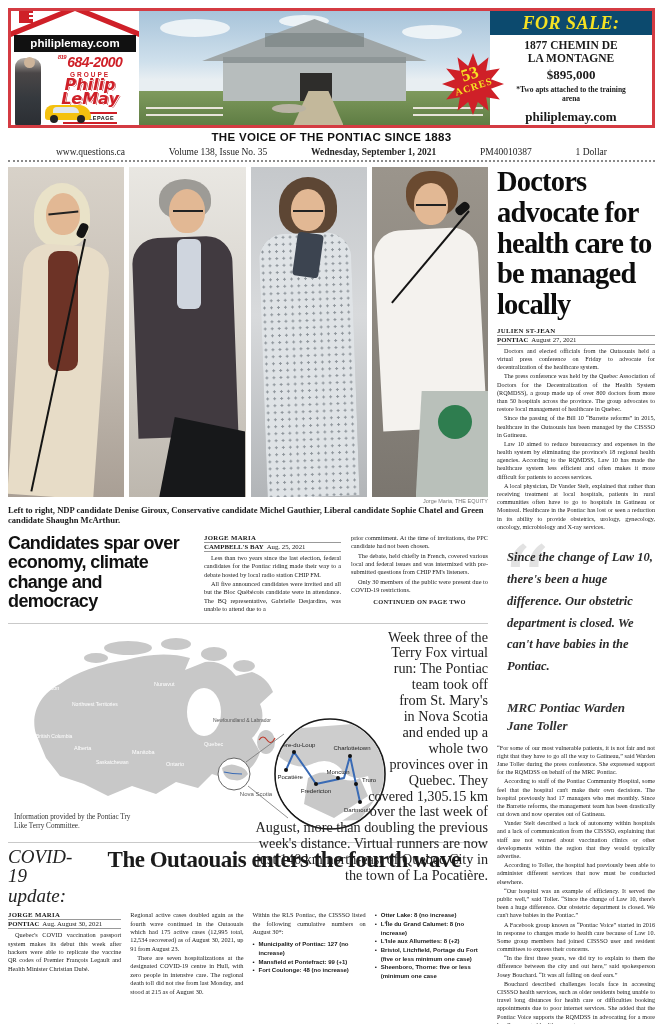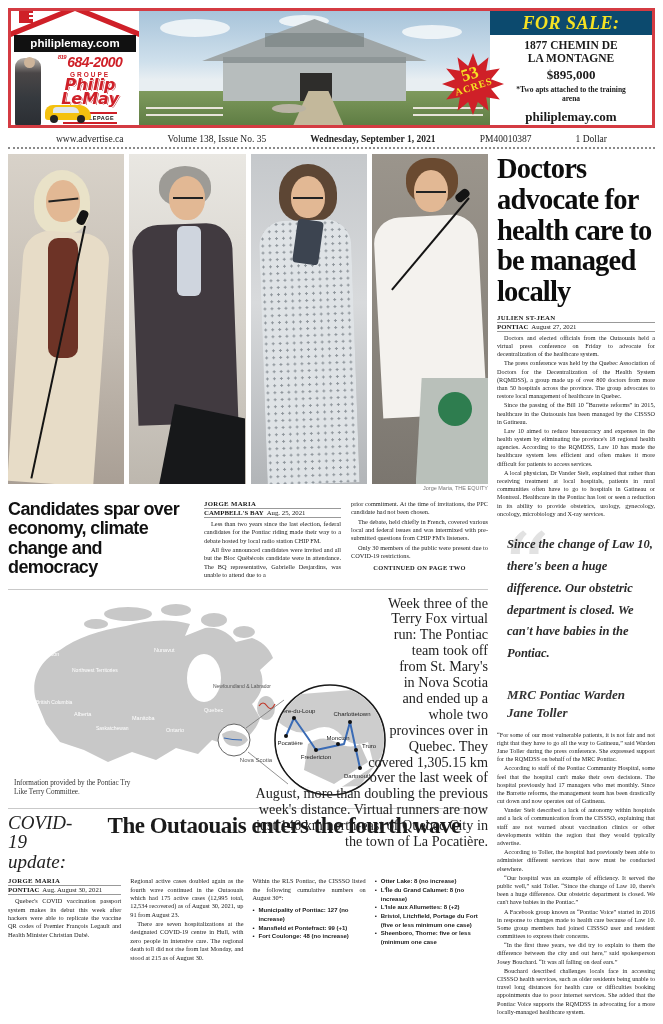--- a/index.html
+++ b/index.html
@@ -188,23 +188,24 @@
 
     <div class="starburst">
       <div class="burst-rot">
         <div class="acres-n">53</div>
         <div class="acres-w">ACRES</div>
       </div>
     </div>
   </div>
 
   <div class="masthead">
+    <div class="mast-tag">THE VOICE OF THE PONTIAC SINCE 1883</div>
   </div>
   <div class="infobar">
-    <span>www.advertise.ca</span>
+    <span>www.questions.ca</span>
     <span>Volume 138, Issue No. 35</span>
     <span class="date">Wednesday, September 1, 2021</span>
     <span>PM40010387</span>
     <span>1 Dollar</span>
   </div>
 
   <div class="main-row">
     <div class="left-zone">
 
       <div class="photo-strip">
@@ -237,20 +238,21 @@
           <div class="head" style="left:42px;top:16px;"></div>
           <div class="glasses" style="left:44px;top:30px;"></div>
           <div class="torso" style="left:6px;top:62px;width:104px;height:200px;background:#f4f2ee;transform:rotate(-3deg);"></div>
           <div class="mic-stand" style="left:96px;top:44px;height:120px;transform:rotate(40deg);"></div>
           <div class="mic" style="left:86px;top:34px;transform:rotate(50deg);"></div>
           <div class="podium green" style="left:44px;width:74px;height:106px;clip-path:polygon(8% 0,100% 0,100% 100%,0 100%);"></div>
           <div class="green-logo" style="left:66px;top:238px;"></div>
         </div>
       </div>
       <div class="photo-credit">Jorge Maria, THE EQUITY</div>
+      <div class="caption">Left to right, NDP candidate Denise Giroux, Conservative candidate Michel Gauthier, Liberal candidate Sophie Chatel and Green candidate Shaughn McArthur.</div>
 
       <div class="cand-row">
         <div class="cand-head">Candidates spar over economy, climate change and democracy</div>
         <div class="news-col">
           <div class="byline">JORGE MARIA</div>
           <div class="dateline"><b>CAMPBELL'S BAY</b><span>Aug. 25, 2021</span></div>
           <p class="body-p">Less than two years since the last election, federal candidates for the Pontiac riding made their way to a debate hosted by local radio station CHIP FM.</p>
           <p class="body-p">All five announced candidates were invited and all but the Bloc Québécois candidate were in attendance. The BQ representative, Gabrielle Desjardins, was unable to attend due to a</p>
         </div>
         <div class="news-col">

